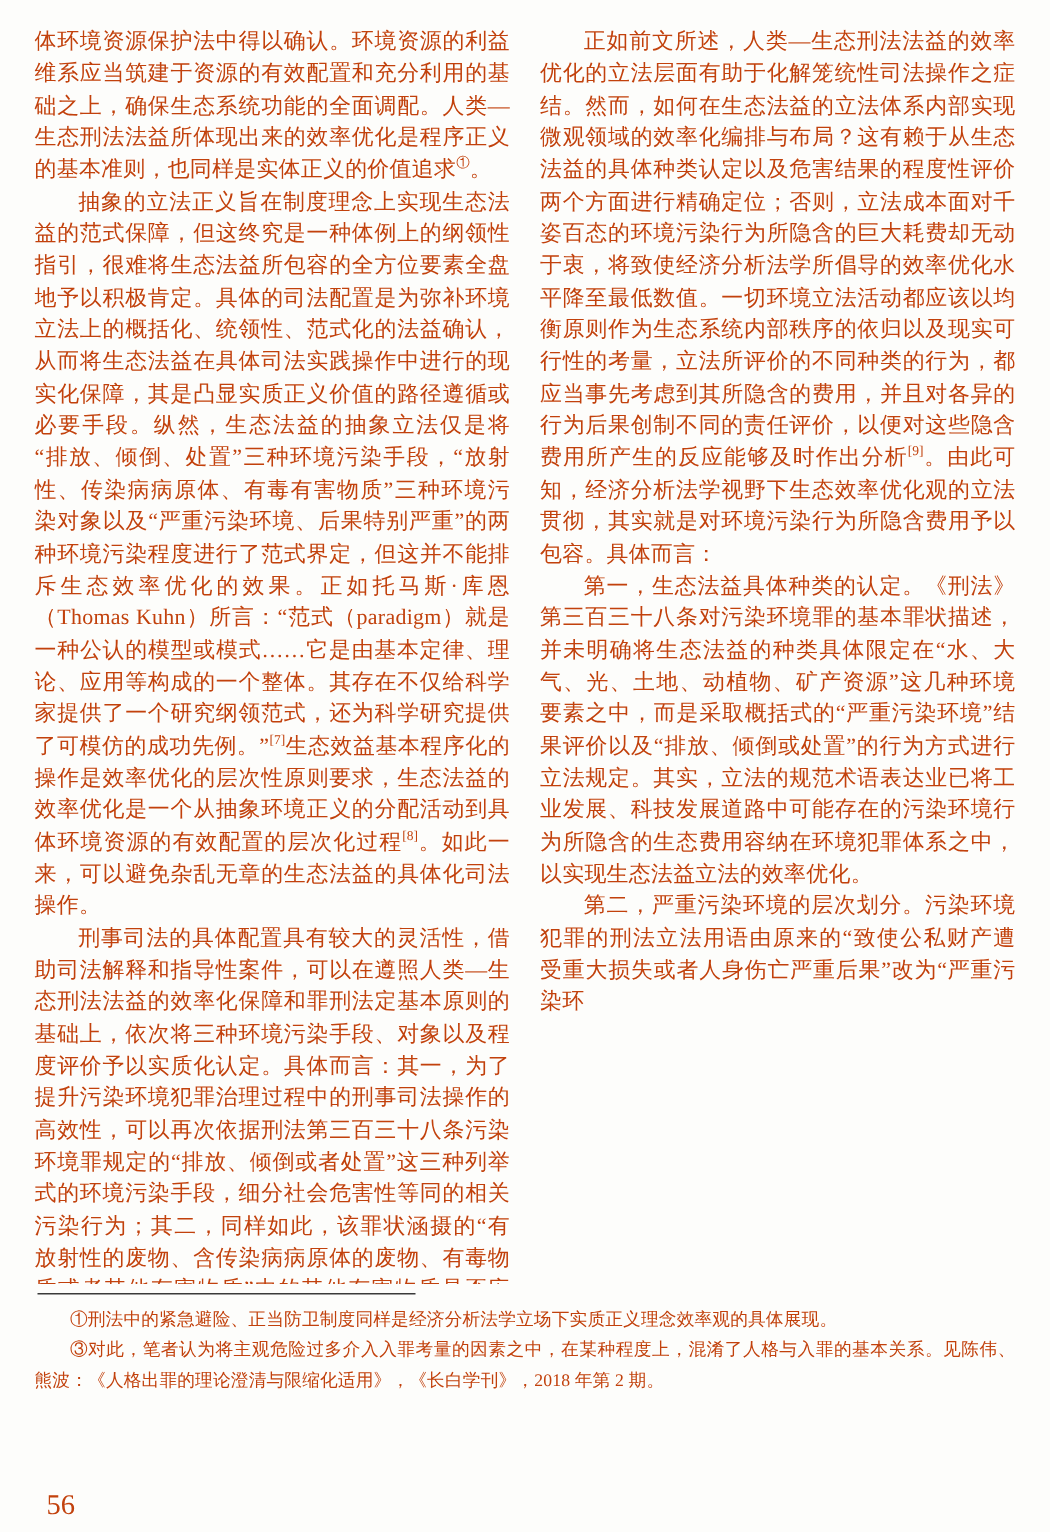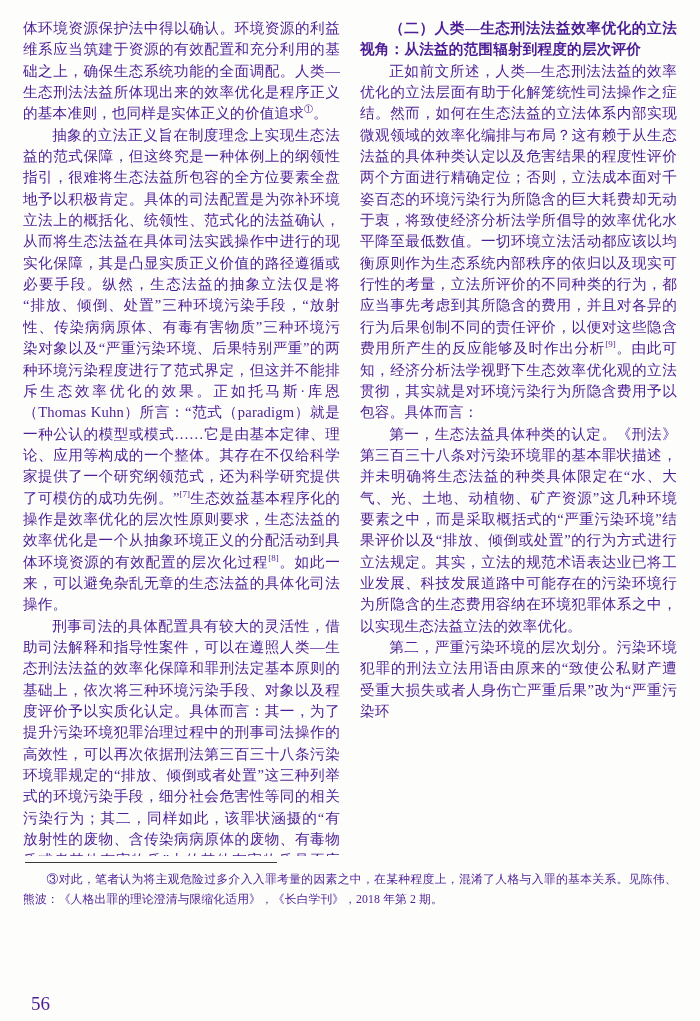--- a/index.html
+++ b/index.html
@@ -6,21 +6,21 @@
     margin: 0;
     padding: 0;
     background: #e8e8e6;
   }
   .page {
     position: relative;
     width: 700px;
     height: 1021px;
     margin: 0 auto;
     background: #fdfdfb;
-    color: #4c1d95;
+    color: #c2410c;
     font-family: "Liberation Serif", "DejaVu Serif", serif;
     box-sizing: border-box;
     padding: 18px 23px 0 23px;
     overflow: hidden;
   }
   .columns {
     display: flex;
     gap: 20px;
     height: 838px;
     overflow: hidden;
@@ -71,28 +71,28 @@
 <body>
 
 <div class="page">
   <div class="columns">
     <div class="col">
         <p class="cont"><span>体环境资源保护法中得以确认。环境资源的利益维系应当筑建于资源的有效配置和充分利用的基础之上，确保生态系统功能的全面调配。人类—生态刑法法益所体现出来的效率优化是程序正义的基本准则，也同样是实体正义的价值追求</span><sup class="marker">①</sup><span>。</span></p>
         <p><span>抽象的立法正义旨在制度理念上实现生态法益的范式保障，但这终究是一种体例上的纲领性指引，很难将生态法益所包容的全方位要素全盘地予以积极肯定。具体的司法配置是为弥补环境立法上的概括化、统领性、范式化的法益确认，从而将生态法益在具体司法实践操作中进行的现实化保障，其是凸显实质正义价值的路径遵循或必要手段。纵然，生态法益的抽象立法仅是将“排放、倾倒、处置”三种环境污染手段，“放射性、传染病病原体、有毒有害物质”三种环境污染对象以及“严重污染环境、后果特别严重”的两种环境污染程度进行了范式界定，但这并不能排斥生态效率优化的效果。正如托马斯·库恩（Thomas Kuhn）所言：“范式（paradigm）就是一种公认的模型或模式……它是由基本定律、理论、应用等构成的一个整体。其存在不仅给科学家提供了一个研究纲领范式，还为科学研究提供了可模仿的成功先例。”</span><sup class="marker">[7]</sup><span>生态效益基本程序化的操作是效率优化的层次性原则要求，生态法益的效率优化是一个从抽象环境正义的分配活动到具体环境资源的有效配置的层次化过程</span><sup class="marker">[8]</sup><span>。如此一来，可以避免杂乱无章的生态法益的具体化司法操作。</span></p>
         <p><span>刑事司法的具体配置具有较大的灵活性，借助司法解释和指导性案件，可以在遵照人类—生态刑法法益的效率化保障和罪刑法定基本原则的基础上，依次将三种环境污染手段、对象以及程度评价予以实质化认定。具体而言：其一，为了提升污染环境犯罪治理过程中的刑事司法操作的高效性，可以再次依据刑法第三百三十八条污染环境罪规定的“排放、倾倒或者处置”这三种列举式的环境污染手段，细分社会危害性等同的相关污染行为；其二，同样如此，该罪状涵摄的“有放射性的废物、含传染病病原体的废物、有毒物质或者其他有害物质”中的其他有害物质是否应当基于环境污染犯罪治理的高效性，而随意扩大解释？对此，笔者认为，对于无</span></p>
       </div>
     <div class="col">
-        <p class="heading"><span>（二）人类—生态刑法法益效率优化的立法视角：从法益的范围辐射到程度的层次评价</span></p>
         <p><span>正如前文所述，人类—生态刑法法益的效率优化的立法层面有助于化解笼统性司法操作之症结。然而，如何在生态法益的立法体系内部实现微观领域的效率化编排与布局？这有赖于从生态法益的具体种类认定以及危害结果的程度性评价两个方面进行精确定位；否则，立法成本面对千姿百态的环境污染行为所隐含的巨大耗费却无动于衷，将致使经济分析法学所倡导的效率优化水平降至最低数值。一切环境立法活动都应该以均衡原则作为生态系统内部秩序的依归以及现实可行性的考量，立法所评价的不同种类的行为，都应当事先考虑到其所隐含的费用，并且对各异的行为后果创制不同的责任评价，以便对这些隐含费用所产生的反应能够及时作出分析</span><sup class="marker">[9]</sup><span>。由此可知，经济分析法学视野下生态效率优化观的立法贯彻，其实就是对环境污染行为所隐含费用予以包容。具体而言：</span></p>
         <p><span>第一，生态法益具体种类的认定。《刑法》第三百三十八条对污染环境罪的基本罪状描述，并未明确将生态法益的种类具体限定在“水、大气、光、土地、动植物、矿产资源”这几种环境要素之中，而是采取概括式的“严重污染环境”结果评价以及“排放、倾倒或处置”的行为方式进行立法规定。其实，立法的规范术语表达业已将工业发展、科技发展道路中可能存在的污染环境行为所隐含的生态费用容纳在环境犯罪体系之中，以实现生态法益立法的效率优化。</span></p>
         <p><span>第二，严重污染环境的层次划分。污染环境犯罪的刑法立法用语由原来的“致使公私财产遭受重大损失或者人身伤亡严重后果”改为“严重污染环</span></p>
       </div>
   </div>
 
   <div class="footnote-area">
     <div class="fn-rule"></div>
     <div class="footnotes">
+        <p><span>①刑法中的紧急避险、正当防卫制度同样是经济分析法学立场下实质正义理念效率观的具体展现。</span></p>
         <p><span>③对此，笔者认为将主观危险过多介入入罪考量的因素之中，在某种程度上，混淆了人格与入罪的基本关系。见陈伟、熊波：《人格出罪的理论澄清与限缩化适用》，《长白学刊》，2018 年第 2 期。</span></p>
       </div>
   </div>
 
   <div class="page-number">56</div>
 </div>
 
 </body></html>

